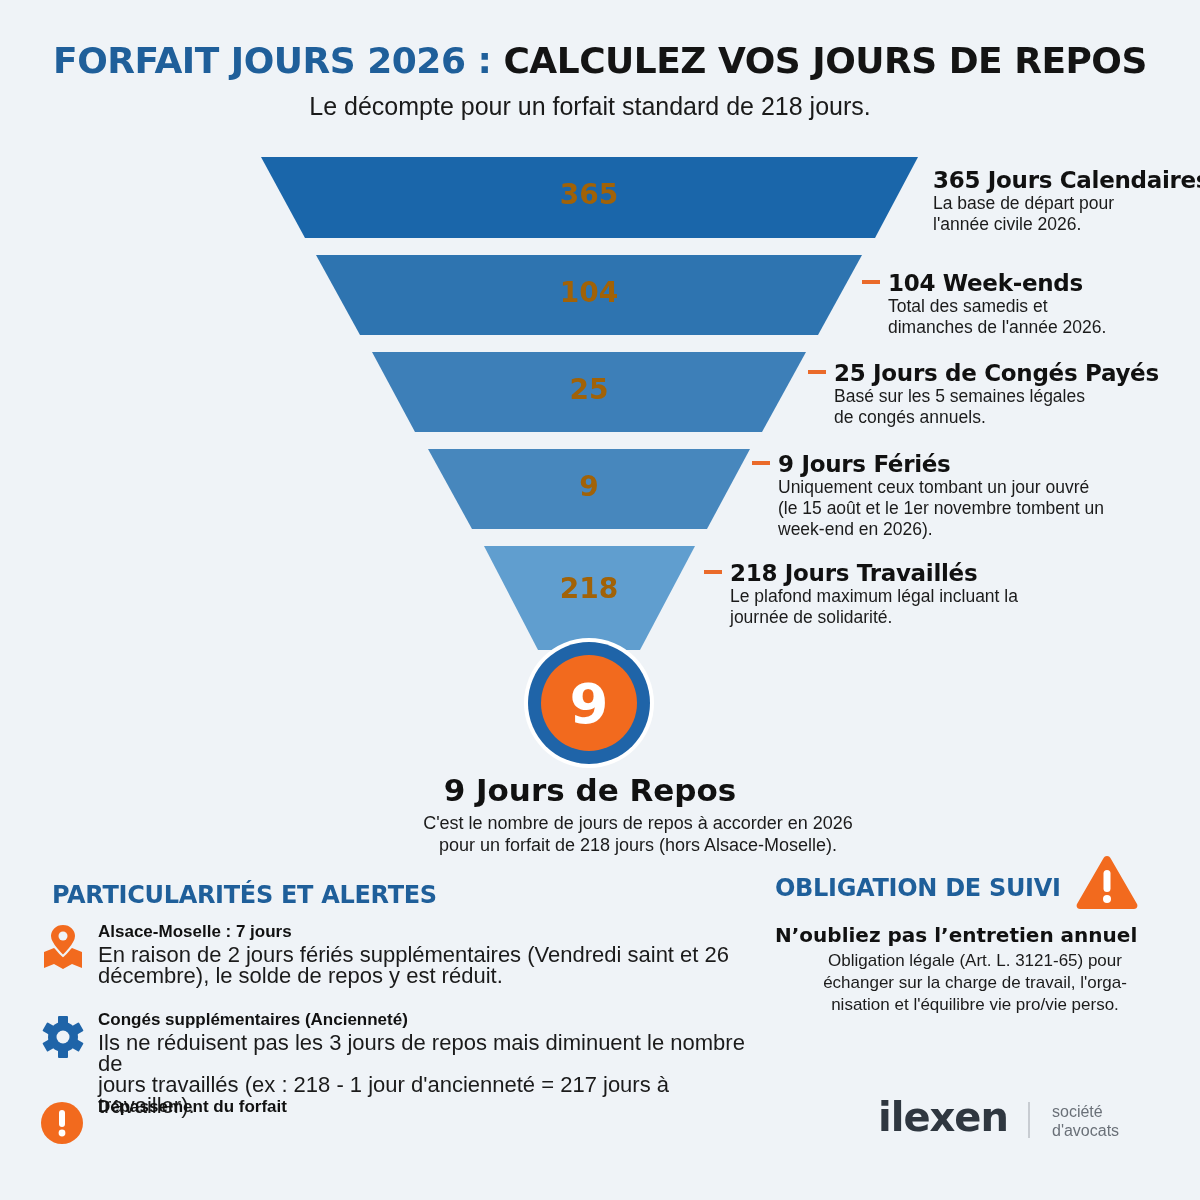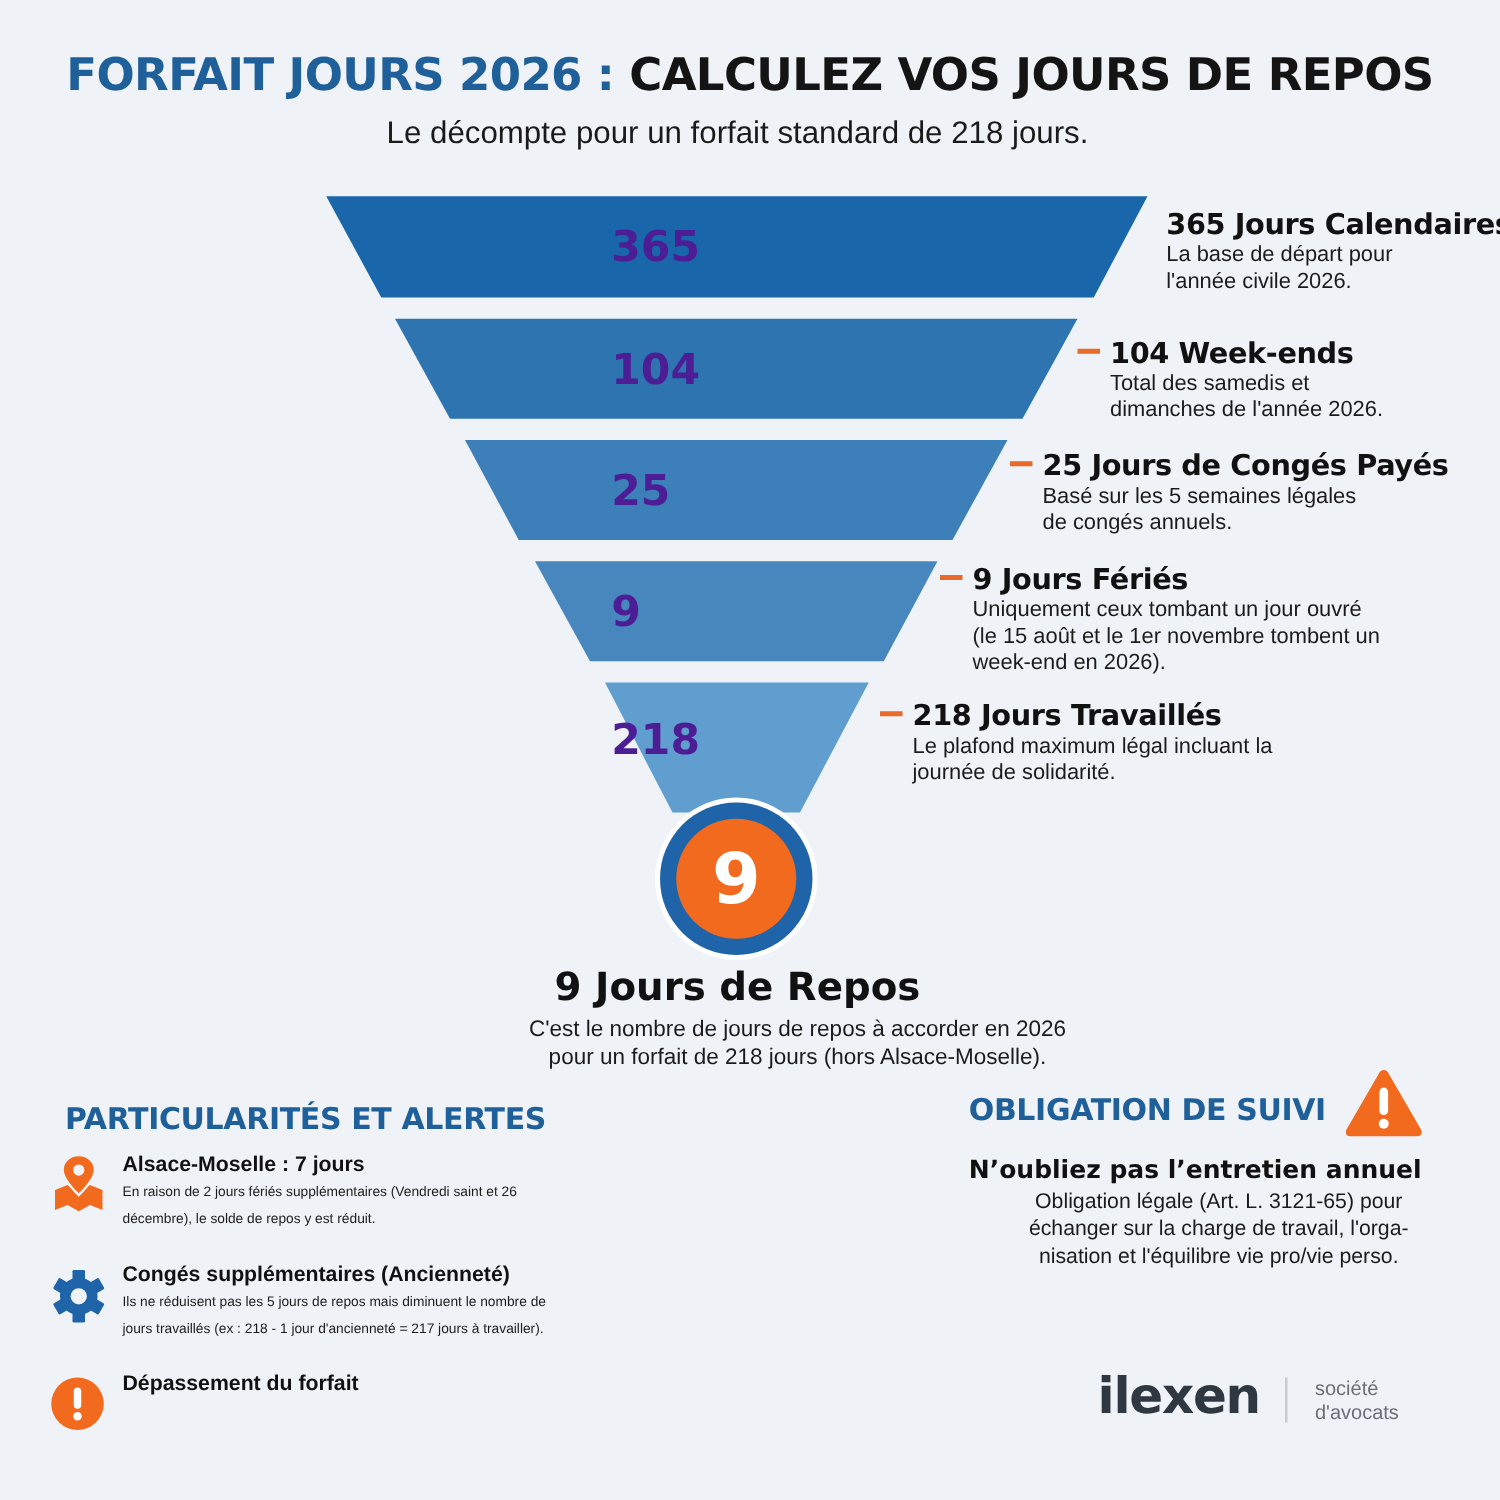--- a/index.html
+++ b/index.html
@@ -18,23 +18,23 @@
       white-space: nowrap;
     }
     .title .t-blue { color: #1f5f9a; }
     .title .t-dark { color: #141414; }
     .subtitle {
       left: 0; top: 92px; width: 1180px; text-align: center;
       font-size: 25px; color: #1a1a1a;
     }
     svg.funnel { left: 0; top: 0; }
     .band-val {
-      position: absolute; width: 200px; text-align: left;
+      position: absolute; width: 200px; text-align: center;
       font-family: "DejaVu Sans", sans-serif;
-      font-weight: bold; font-size: 34px; color: #4c1d95;
+      font-weight: bold; font-size: 28px; color: #a16207;
     }
     .ann { position: absolute; }
     .ann-head {
       font-family: "DejaVu Sans", sans-serif;
       font-weight: bold; font-size: 23px; color: #111;
       white-space: nowrap; letter-spacing: -0.3px;
     }
     .ann-dash {
       display: inline-block; width: 18px; height: 4px; background: #ea6a2a;
       vertical-align: middle; margin-right: 8px; position: relative; top: -3px;
@@ -67,21 +67,21 @@
     .section-title {
       font-family: "DejaVu Sans", sans-serif; font-weight: bold;
       font-size: 24px; color: #1f5f9a; letter-spacing: -0.3px; white-space: nowrap;
     }
     .alert-item { position: absolute; left: 40px; width: 700px; }
     .alert-icon { position: absolute; left: 0; top: 0; width: 46px; height: 46px; }
     .alert-text { position: absolute; left: 58px; top: 0; width: 650px; }
     .alert-head {
       font-weight: bold; font-size: 17px; color: #111; margin-bottom: 2px;
     }
-    .alert-body { font-size: 11px; line-height: 21px; color: #1b1b1b; }
+    .alert-body { font-size: 22px; line-height: 21px; color: #1b1b1b; }
     .logo-word {
       left: 878px; top: 1094px;
       font-family: "DejaVu Sans", sans-serif; font-weight: bold;
       font-size: 40px; color: #2f3740; letter-spacing: -1px;
     }
     .logo-sep { left: 1028px; top: 1102px; width: 2px; height: 36px; background: #c8ccd2; }
     .logo-sub {
       left: 1052px; top: 1102px; font-size: 16px; line-height: 19px; color: #6a7078;
     }
   </style>
@@ -190,21 +190,21 @@
         <rect x="-5" y="-21" width="10" height="10" rx="1" transform="rotate(240)"></rect>
         <rect x="-5" y="-21" width="10" height="10" rx="1" transform="rotate(300)"></rect>
         <circle r="15"></circle>
       </g>
       <circle cx="23" cy="23" r="6.5" fill="#eff3f7"></circle>
     </svg>
   </div>
   <div class="alert-text">
     <div class="alert-head">Congés supplémentaires (Ancienneté)</div>
     <div class="alert-body">
-      <div>Ils ne réduisent pas les 5 jours de repos mais diminuent le nombre de</div>
+      <div>Ils ne réduisent pas les 3 jours de repos mais diminuent le nombre de</div>
       <div>jours travaillés (ex : 218 - 1 jour d'ancienneté = 217 jours à travailler).</div>
     </div>
   </div>
 </div>
 
 <div class="alert-item" style="top:1097px;">
   <div class="alert-icon" style="top:3px;">
     <svg width="46" height="46" viewBox="0 0 46 46">
       <circle cx="22" cy="23" r="21" fill="#f26a1e"></circle>
       <rect x="19" y="10" width="6" height="17" rx="3" fill="#ffffff"></rect>

